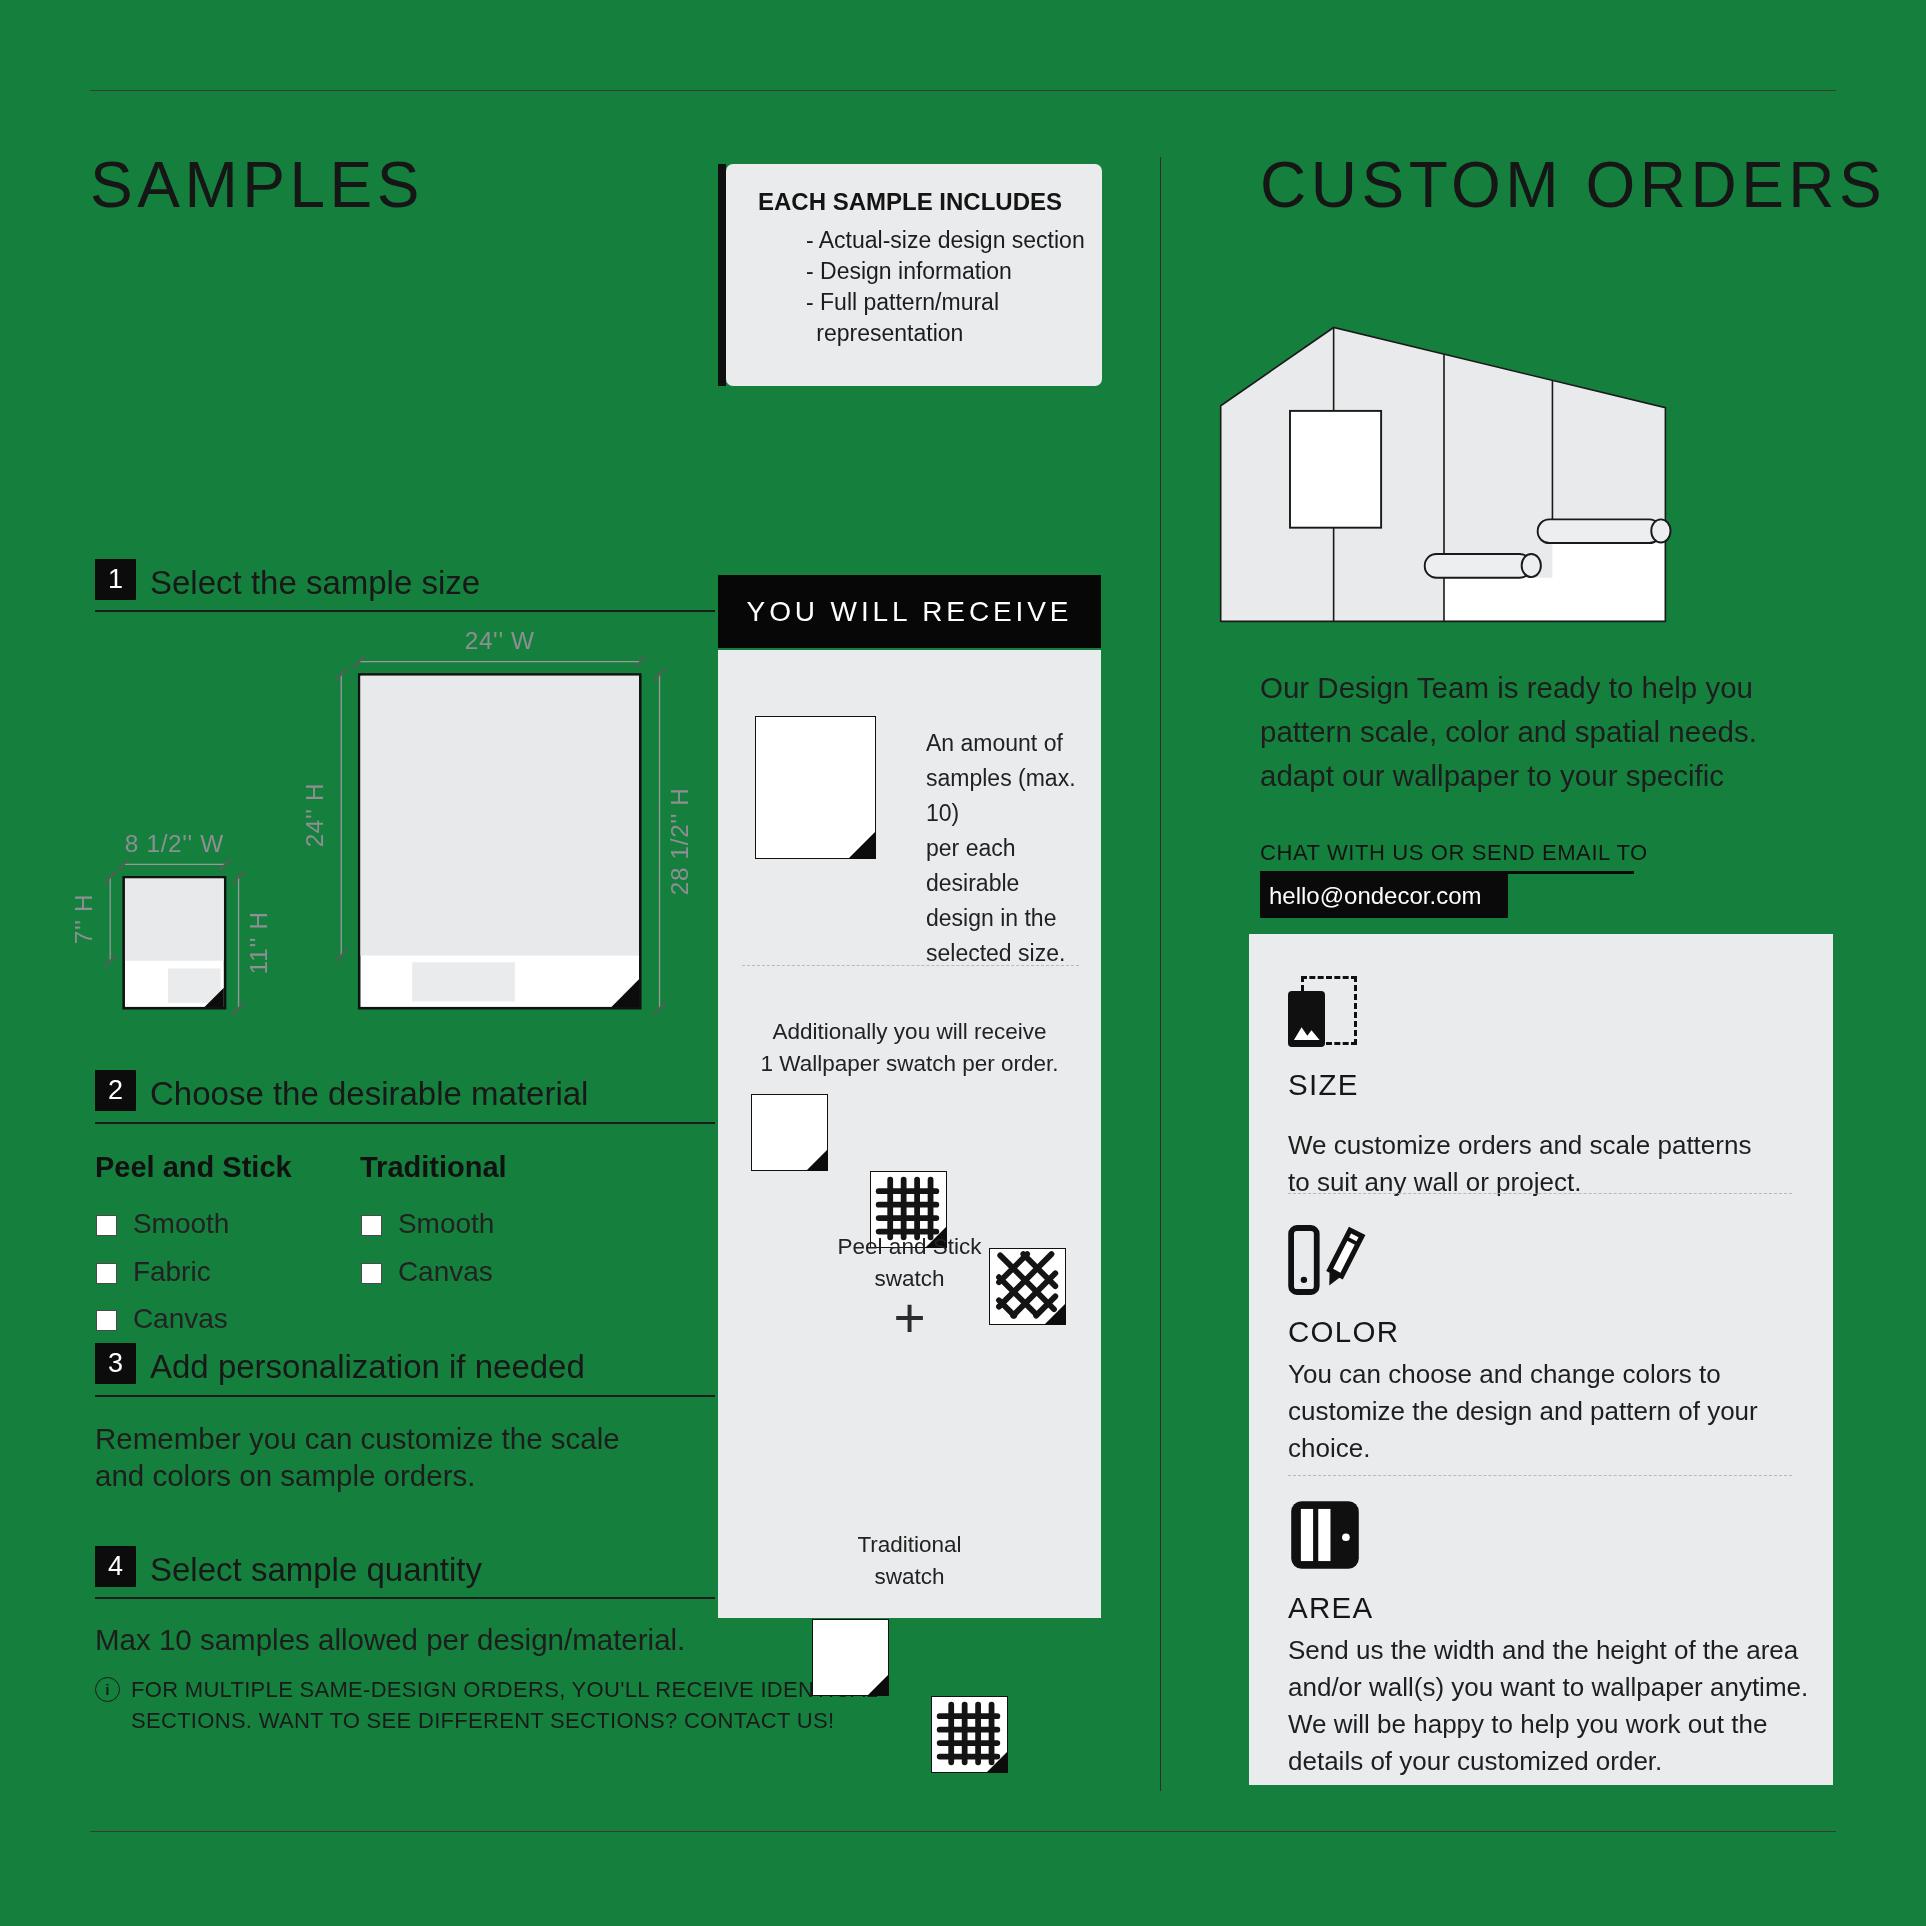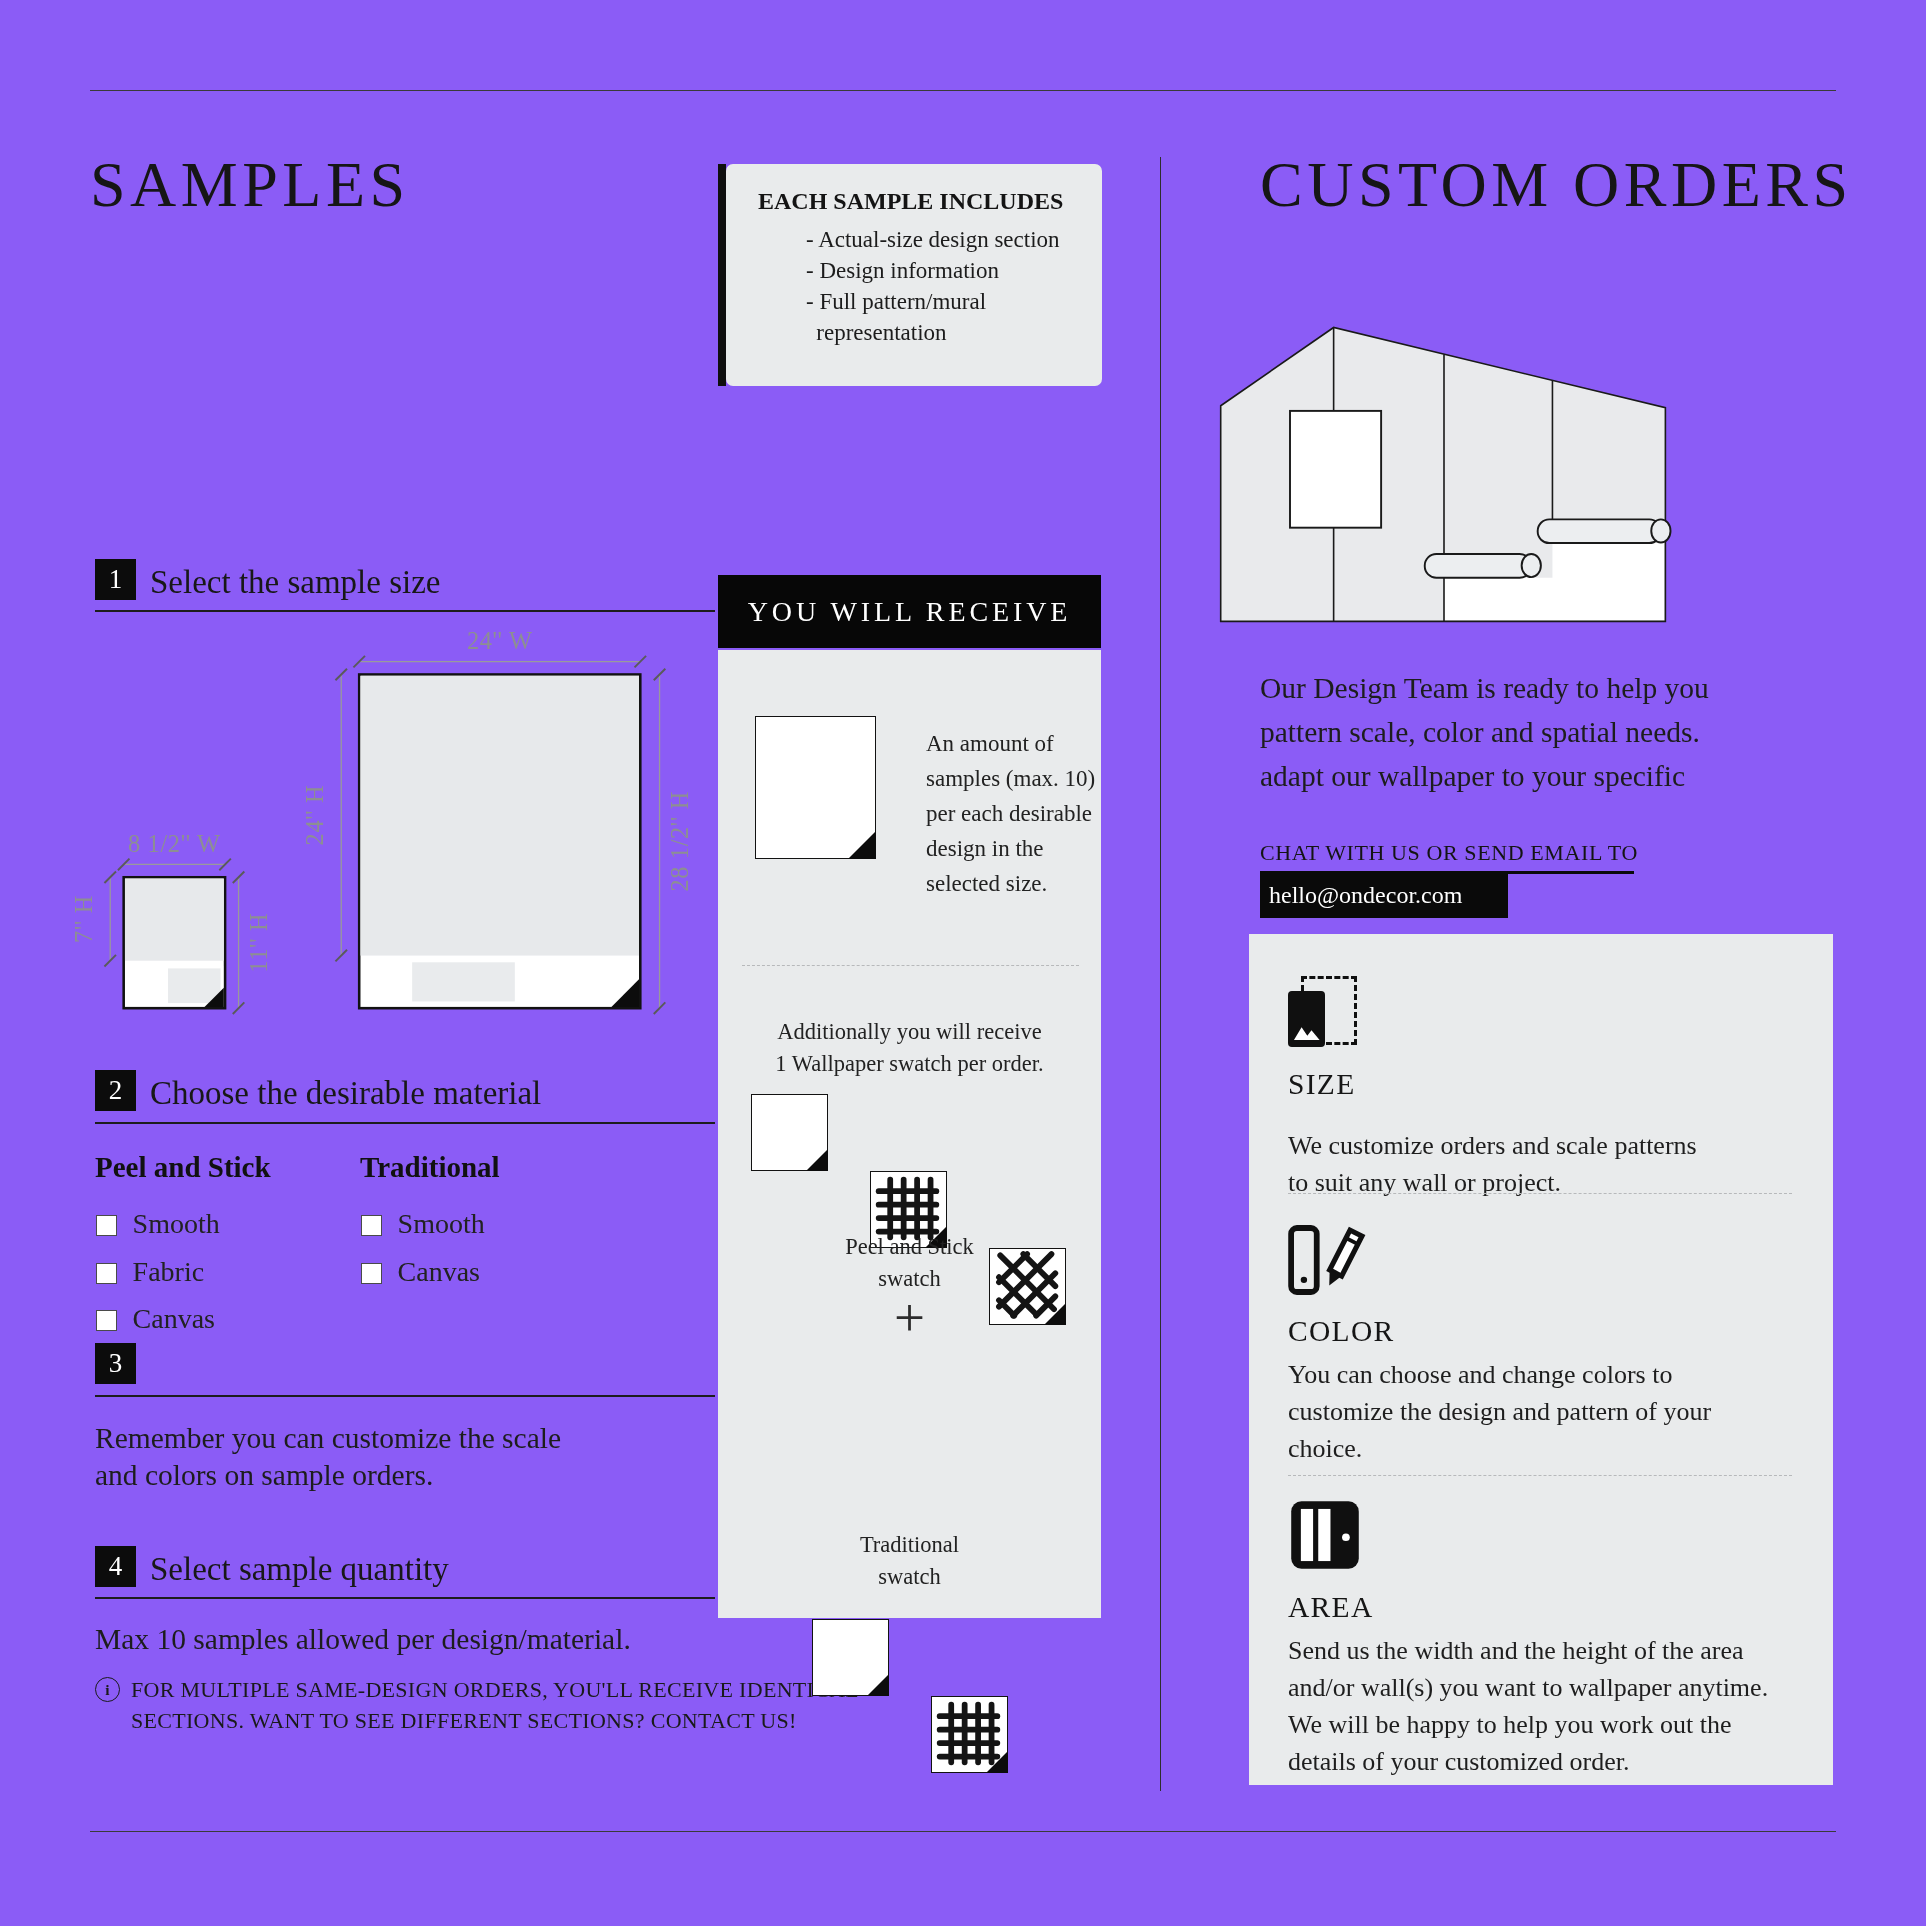--- a/index.html
+++ b/index.html
@@ -1,17 +1,17 @@
 <!DOCTYPE html>
 <html style="font-size:10.3px"><head>
 <meta charset="utf-8">
 <style>
   html,body{margin:0;padding:0;background:#ffffff;}
-  #canvas{position:relative;width:1926px;height:1926px;background:#8b5cf6;
-          font-family:Liberation Serif, serif;color:#1c1c1c;overflow:hidden;}
+  #canvas{position:relative;width:1926px;height:1926px;background:#15803d;
+          font-family:Liberation Sans, sans-serif;color:#1c1c1c;overflow:hidden;}
   .abs{position:absolute;}
   .rule{background:#3a3a3a;height:1.3px;}
   .big-title{font-size:64px;font-weight:300;letter-spacing:4.5px;color:#161616;white-space:nowrap;}
   .subtitle{font-size:29.5px;letter-spacing:0.6px;line-height:41px;color:#1c1c1c;}
   .inc-box{background:#e9ebec;}
   .inc-bar{background:#0f0f0f;}
   .inc-title{font-size:24px;font-weight:700;color:#141414;}
   .inc-item{font-size:23px;line-height:31px;color:#1c1c1c;}
   .inc-item:nth-child(4){padding-left:10.3px;}
   .badge{width:41px;height:41px;background:#0c0c0c;color:#ffffff;font-size:27px;
@@ -131,20 +131,21 @@
   <div class="abs" style="left:361px;top:1208px;">
     <span class="chk"></span>
     <span class="chk-label" style="margin-left:13px;vertical-align:2.6px;">Smooth</span>
   </div>
   <div class="abs" style="left:361px;top:1256px;">
     <span class="chk"></span>
     <span class="chk-label" style="margin-left:13px;vertical-align:2.6px;">Canvas</span>
   </div>
 
   <div class="abs badge" style="left:95px;top:1343px;">3</div>
+  <div class="abs step-label" style="left:150px;top:1348px;">Add personalization if needed</div>
   <div class="abs step-rule" style="left:95px;top:1395px;width:620px;"></div>
   <div class="abs body-line" style="left:95px;top:1420px;">Remember you can customize the scale</div>
   <div class="abs body-line" style="left:95px;top:1457px;">and colors on sample orders.</div>
 
   <div class="abs badge" style="left:95px;top:1546px;">4</div>
   <div class="abs step-label" style="left:150px;top:1551px;">Select sample quantity</div>
   <div class="abs step-rule" style="left:95px;top:1597px;width:620px;"></div>
   <div class="abs body-line" style="left:95px;top:1621px;">Max 10 samples allowed per design/material.</div>
 
   <div class="abs info-circ" style="left:95px;top:1677px;">i</div>

